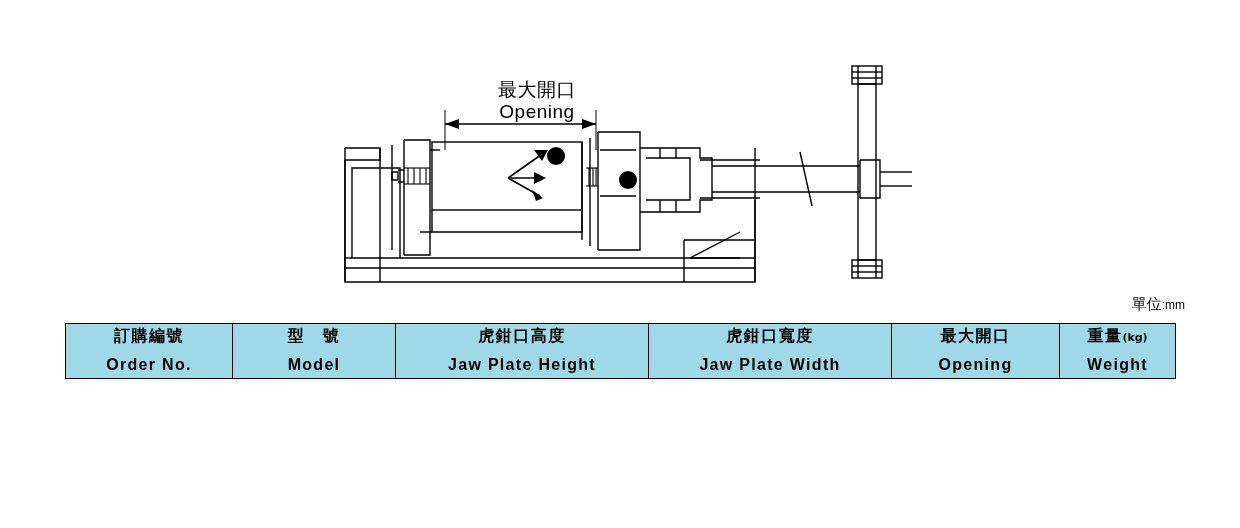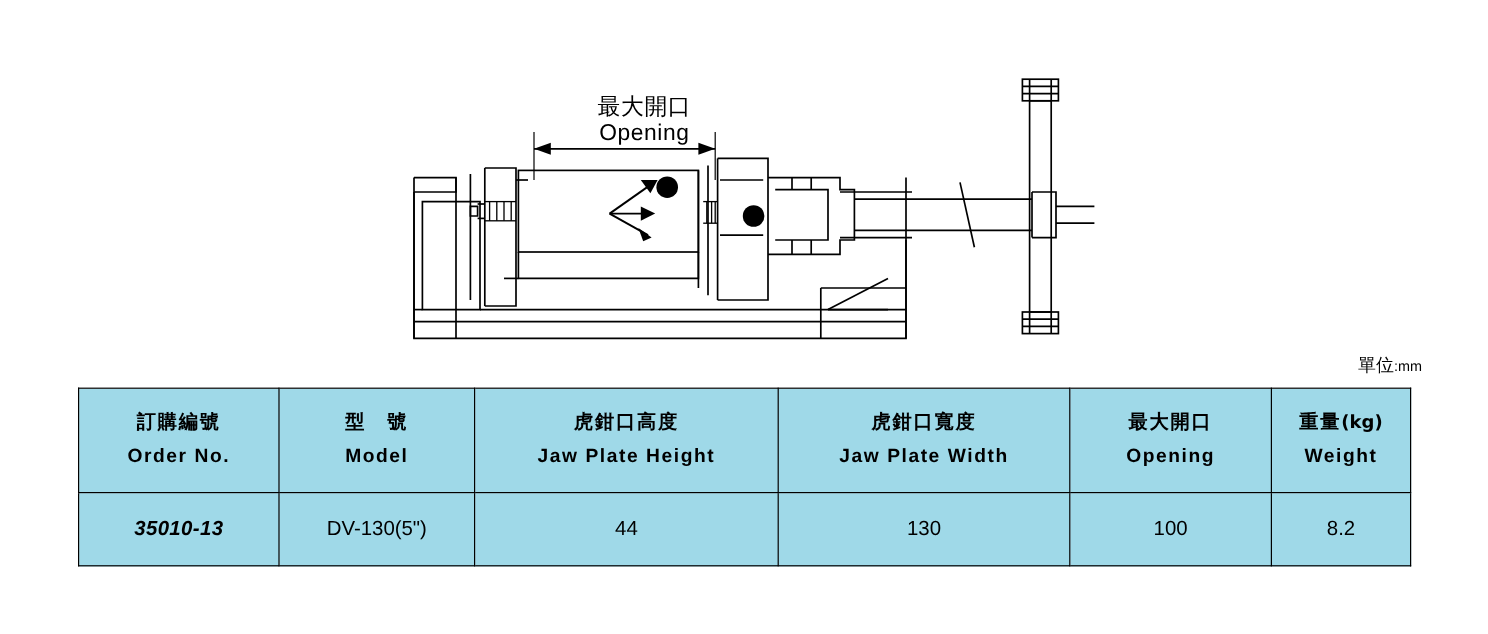--- a/index.html
+++ b/index.html
@@ -65,21 +65,21 @@
   }
   table.spec {
     border-collapse: collapse;
     width: 1110px;
     table-layout: fixed;
   }
   table.spec th, table.spec td {
     border: 1.5px solid #000000;
     text-align: center;
     vertical-align: middle;
-    padding: 16px;
+    padding: 0;
   }
   table.spec thead th {
     background: #9fd9e8;
     height: 54px;
     line-height: 1.18;
     font-weight: bold;
     letter-spacing: 0.5px;
   }
   .th-cn {
     display: block;
@@ -89,21 +89,21 @@
     letter-spacing: 1.5px;
   }
   .th-en {
     display: block;
     font-family: "Liberation Sans", sans-serif;
     font-size: 16px;
     font-weight: bold;
     letter-spacing: 1.3px;
     margin-top: 10px;
   }
-  .th-sub { font-size: 15px; letter-spacing: 0; }
+  .th-sub { font-size: 11px; letter-spacing: 0; }
 
   table.spec tbody td {
     height: 28px;
     font-size: 17px;
   }
   td.order-no {
     font-style: italic;
     font-weight: bold;
     font-size: 17px;
     letter-spacing: 0.3px;
@@ -269,23 +269,15 @@
           <span class="th-cn">最大開口</span>
           <span class="th-en">Opening</span>
         </th>
         <th>
           <span class="th-cn"><span>重量</span><span class="th-sub">(kg)</span></span>
           <span class="th-en">Weight</span>
         </th>
       </tr>
     </thead>
     <tbody>
-      <tr class="row-alt">
-        <td class="order-no">35010-13</td>
-        <td>DV-130(5")</td>
-        <td>44</td>
-        <td>130</td>
-        <td>100</td>
-        <td>8.2</td>
-      </tr>
     </tbody>
   </table>
 </div>
 
 </body></html>

